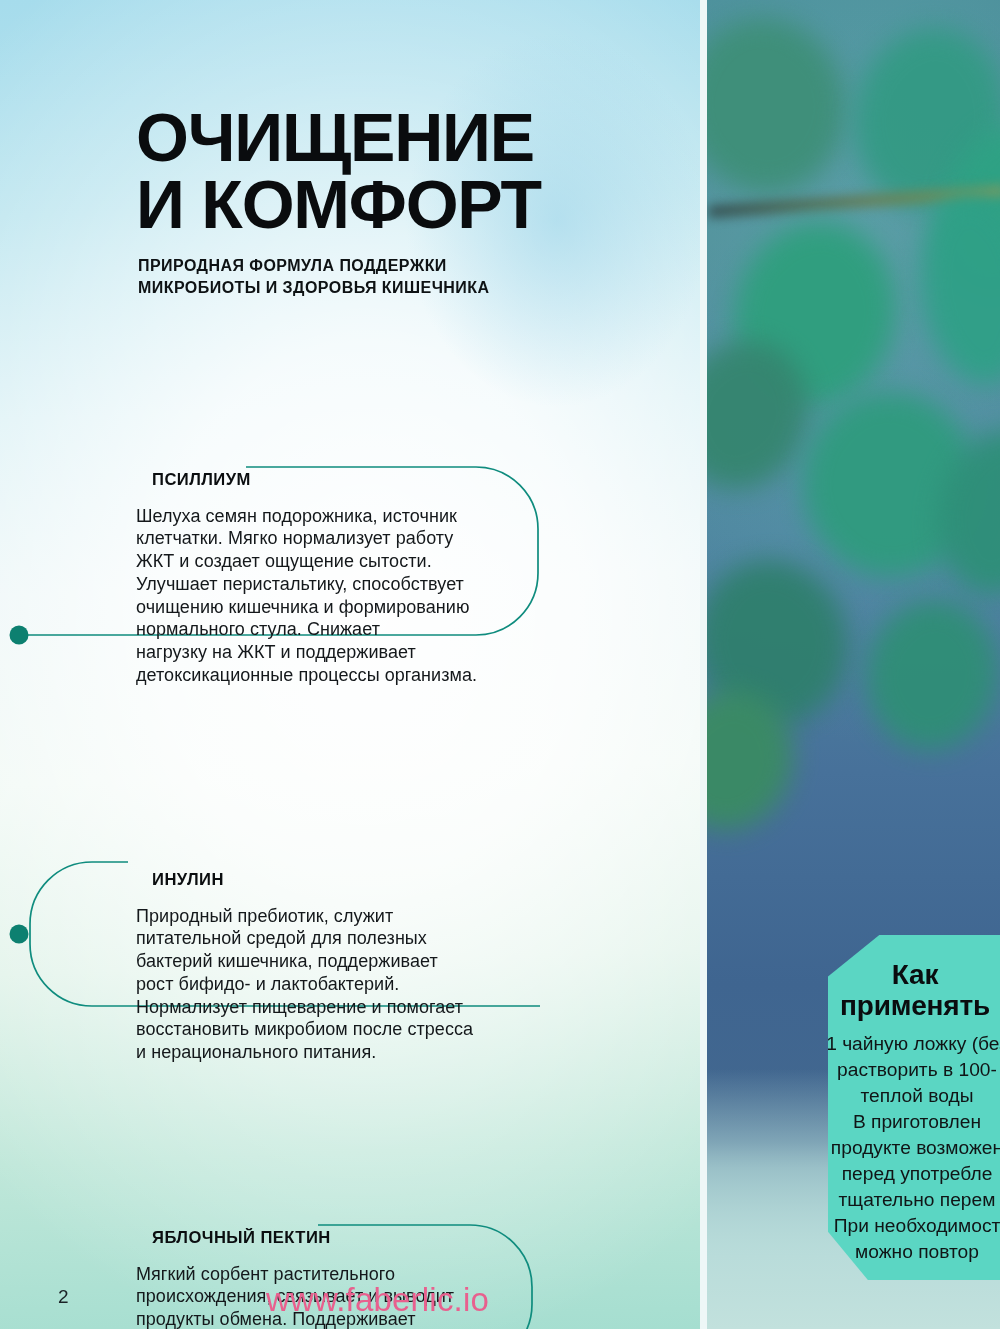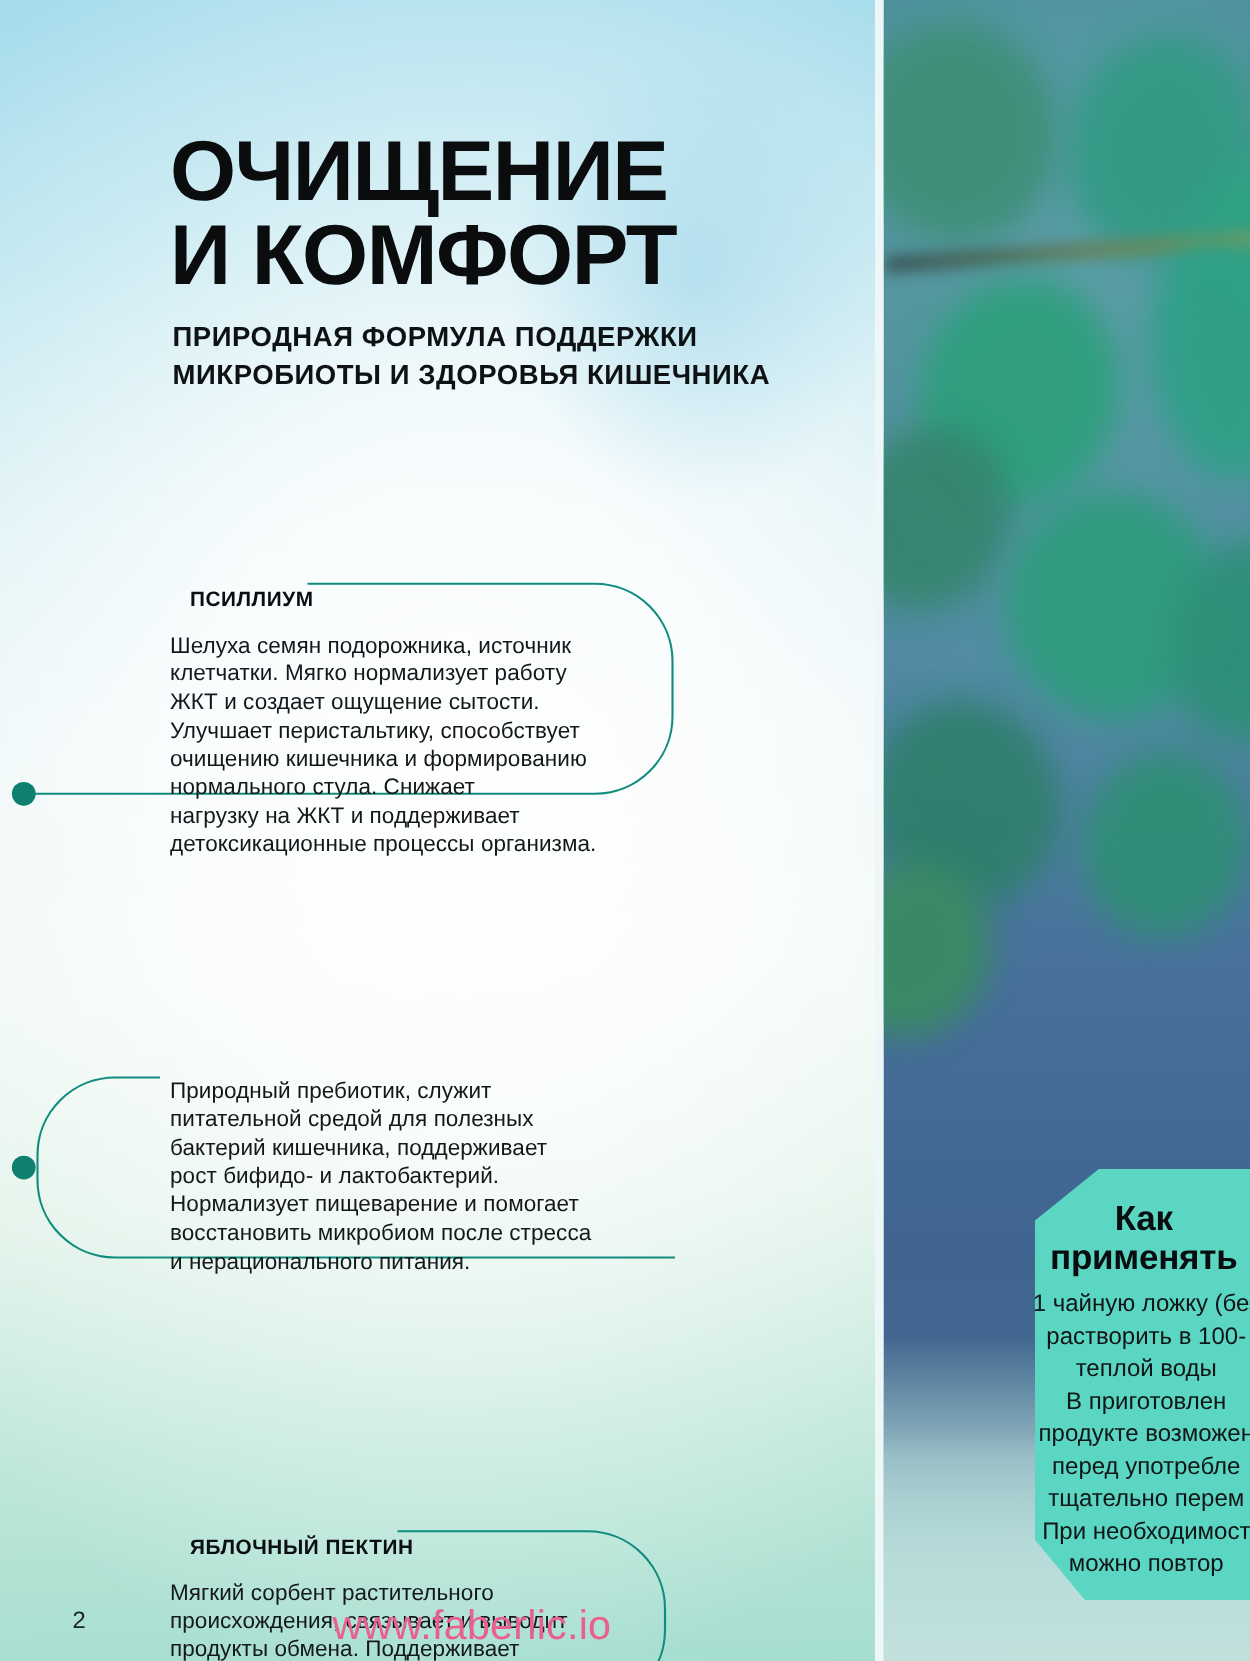--- a/index.html
+++ b/index.html
@@ -27,21 +27,21 @@
 
   
   .title-block{position:absolute;left:136px;top:104px;width:540px;}
   .title{
     margin:0;color:#0a0c0e;font-weight:800;
     font-size:68px;line-height:.98;letter-spacing:-1.2px;
     text-transform:uppercase;white-space:pre-line;
   }
   .subtitle{
     margin:18px 0 0 2px;color:#0e1214;font-weight:700;
-    font-size:22px;line-height:1.33;letter-spacing:.45px;
+    font-size:16px;line-height:1.33;letter-spacing:.45px;
     text-transform:uppercase;white-space:pre-line;
   }
 
   
   .cards{position:absolute;left:0;top:452px;width:707px;}
   .card{position:relative;}
 
   .card .frame{position:absolute;left:0;top:0;width:100%;height:100%;pointer-events:none;}
   .card .frame svg{display:block;width:100%;height:100%;overflow:visible;}
 
@@ -147,20 +147,21 @@
       </div>
 
       <div class="card" id="card-2">
         <div class="frame">
           <svg viewBox="0 0 560 178" preserveAspectRatio="none">
             <path d="M128 12 H92 A62 62 0 0 0 30 74 V94 A62 62 0 0 0 92 156 H540" fill="none" stroke="#0f8c7e" stroke-width="1.7" vector-effect="non-scaling-stroke"></path>
             <circle cx="19" cy="84" r="9.5" fill="#0d8070"></circle>
           </svg>
         </div>
         <div class="txt">
+          <h3 class="card-head">ИНУЛИН</h3>
           <p class="card-body">Природный пребиотик, служит
 питательной средой для полезных
 бактерий кишечника, поддерживает
 рост бифидо- и лактобактерий.
 Нормализует пищеварение и помогает
 восстановить микробиом после стресса
 и нерационального питания.</p>
         </div>
       </div>
 

